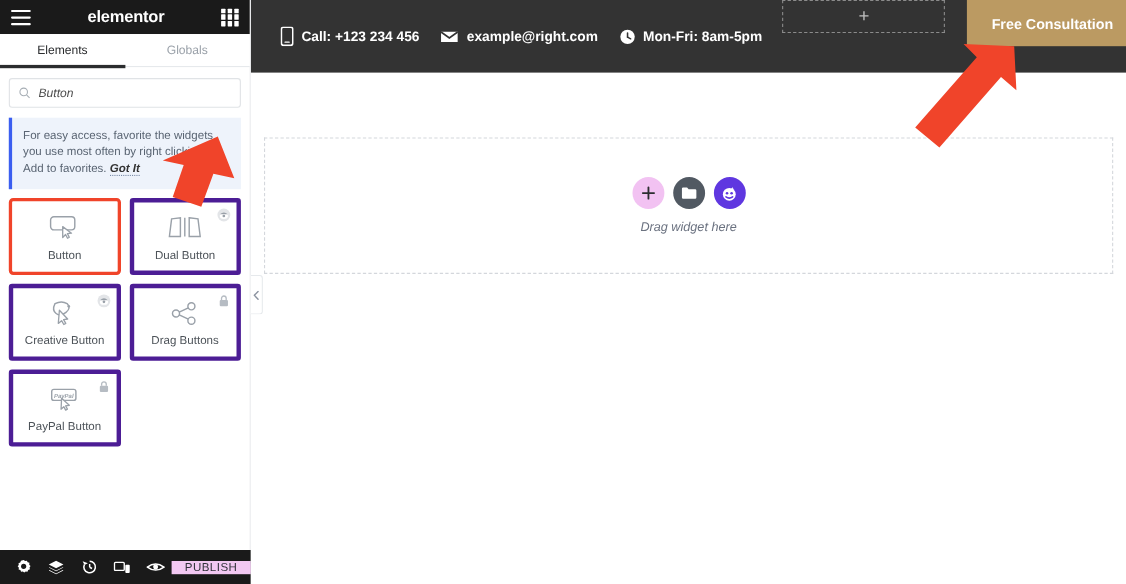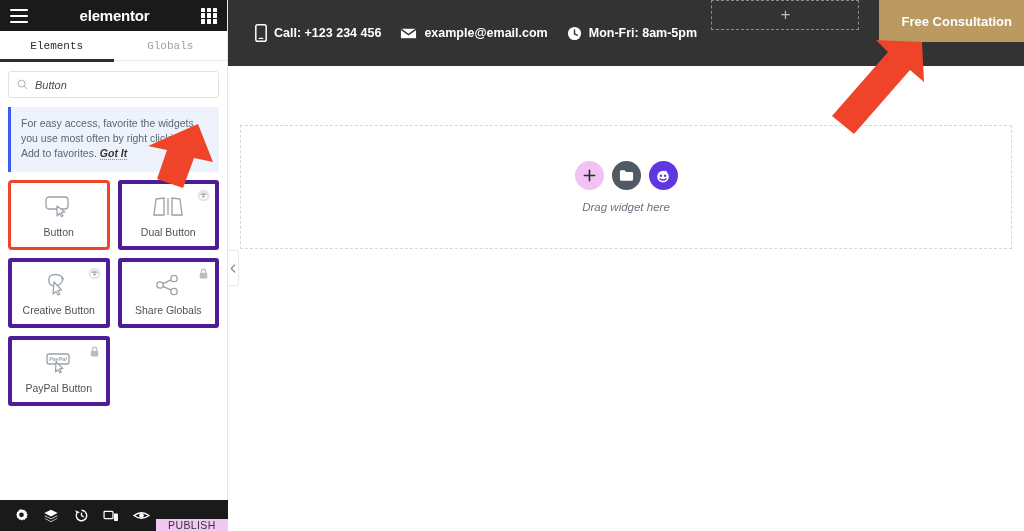--- a/index.html
+++ b/index.html
@@ -27,21 +27,21 @@
     display: flex; align-items: center; justify-content: space-between;
     padding: 0 10px;
   }
   .hamburger { width: 18px; height: 14px; display: flex; flex-direction: column; justify-content: space-between; cursor: pointer; }
   .hamburger i { display: block; height: 2px; background: #ffffff; border-radius: 1px; }
   .brand { color: #ffffff; font-size: 15px; font-weight: bold; letter-spacing: -0.2px; }
   .grid-icon { width: 16px; height: 16px; display: grid; grid-template-columns: repeat(3,1fr); grid-template-rows: repeat(3,1fr); gap: 1.5px; cursor: pointer; }
   .grid-icon span { background: #ffffff; border-radius: 0.5px; }
 
   
-  .tabs { height: 30px; display: flex; border-bottom: 1px solid #e6e9ec; background:#fff;font-family:Liberation Mono, monospace; }
+  .tabs { height: 30px; display: flex; border-bottom: 1px solid #e6e9ec; background:#fff; }
   .tab {
     flex: 1; display: flex; align-items: center; justify-content: center;
     font-size: 11px; color: #9aa1a9; cursor: pointer; position: relative;
     height: 30px;
   }
   .tab.active { color: #2b2d2f; font-weight: normal; }
   .tab.active::after {
     content: ""; position: absolute; left: 0; right: 0; bottom: -1px;
     height: 3px; background: #2b2d2f;
   }
@@ -80,21 +80,21 @@
   .wcard .wlabel { font-size: 10.5px; color: #4d5359; }
   .wcard .wicon { height: 28px; display: flex; align-items: center; justify-content: center; }
   .badge { position: absolute; top: 5px; right: 5px; width: 13px; height: 13px; }
   .wcard.selected {
     border: 3px solid #f0442a; border-radius: 4px;
   }
 
   
   .bottom-bar {
     position: absolute; left: 0; bottom: 0; width: 228px; height: 31px;
-    background: #1a1a1a; display: flex; align-items: flex-end; margin-top: 12px;
+    background: #1a1a1a; display: flex; align-items: center; margin-top: 12px;
   }
   .bb-icons { display: flex; align-items: center; gap: 0; padding-left: 6px; flex: 1; }
   .bb-ic { width: 30px; height: 31px; display: flex; align-items: center; justify-content: center; cursor: pointer; }
   .publish-btn {
     background: #f2c8f2; display: flex; align-items: center; justify-content: center;
     padding: 0 12px; font-size: 10.5px; color: #31313a; letter-spacing: 0.4px; cursor: pointer;
   }
   .publish-caret {
     background: #f2c8f2; width: 27px; display: flex; align-items: center; justify-content: center;
     border-left: 1px solid #e0b5e0; cursor: pointer;
@@ -250,21 +250,21 @@
         </svg>
         <div class="wicon">
           <svg width="28" height="24" viewBox="0 0 28 24">
             <circle cx="6" cy="12" r="3.2" fill="none" stroke="#9aa1a9" stroke-width="1.3"></circle>
             <circle cx="20" cy="5.5" r="3.2" fill="none" stroke="#9aa1a9" stroke-width="1.3"></circle>
             <circle cx="20" cy="18.5" r="3.2" fill="none" stroke="#9aa1a9" stroke-width="1.3"></circle>
             <line x1="8.9" y1="10.7" x2="17.2" y2="6.8" stroke="#9aa1a9" stroke-width="1.3"></line>
             <line x1="8.9" y1="13.3" x2="17.2" y2="17.2" stroke="#9aa1a9" stroke-width="1.3"></line>
           </svg>
         </div>
-        <div class="wlabel">Share Globals</div>
+        <div class="wlabel">Drag Buttons</div>
       </div>
 
 
       <div class="wcard">
         <svg class="badge" viewBox="0 0 16 16">
           <rect x="3.4" y="7" width="9.2" height="7" rx="1.2" fill="#b6bcc3"></rect>
           <path d="M5.4 7 V5.2 A2.6 2.6 0 0 1 10.6 5.2 V7" fill="none" stroke="#b6bcc3" stroke-width="1.5"></path>
         </svg>
         <div class="wicon">
           <svg width="34" height="24" viewBox="0 0 34 24">
@@ -339,21 +339,21 @@
             <line x1="4.2" y1="14.3" x2="7.8" y2="14.3" stroke="#ffffff" stroke-width="1.3" stroke-linecap="round"></line>
           </svg>
           <span>Call: +123 234 456</span>
         </div>
 
         <div class="ci">
           <svg width="17" height="13" viewBox="0 0 18 13">
             <path d="M1 1.5 H17 V11.5 H1 Z" fill="#ffffff"></path>
             <path d="M1 1.8 L9 7.6 L17 1.8" fill="none" stroke="#333333" stroke-width="1.6"></path>
           </svg>
-          <span>example@email.com</span>
+          <span>example@right.com</span>
         </div>
 
         <div class="ci">
           <svg width="15" height="15" viewBox="0 0 16 16">
             <circle cx="8" cy="8" r="7" fill="#ffffff"></circle>
             <line x1="8" y1="4.2" x2="8" y2="8.3" stroke="#333333" stroke-width="1.5" stroke-linecap="round"></line>
             <line x1="8" y1="8.3" x2="11" y2="9.9" stroke="#333333" stroke-width="1.5" stroke-linecap="round"></line>
           </svg>
           <span>Mon-Fri: 8am-5pm</span>
         </div>

